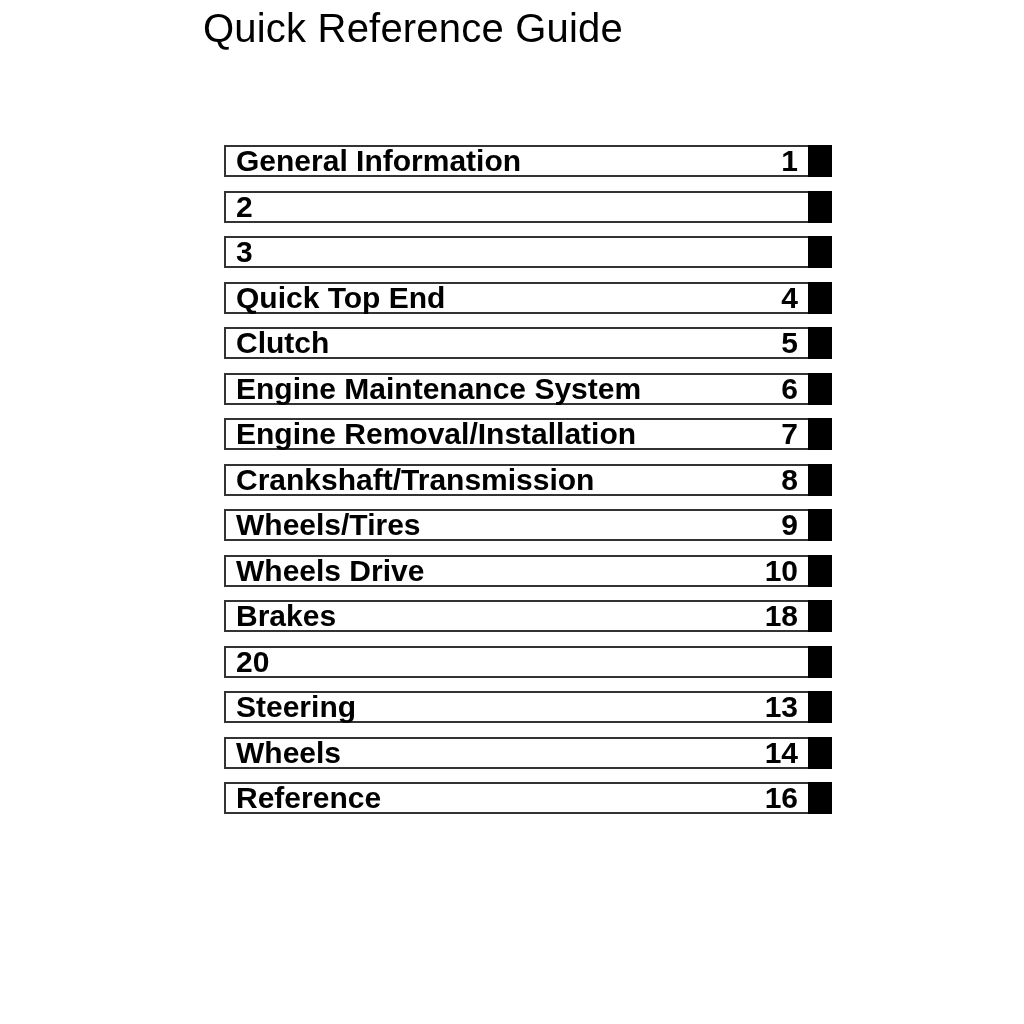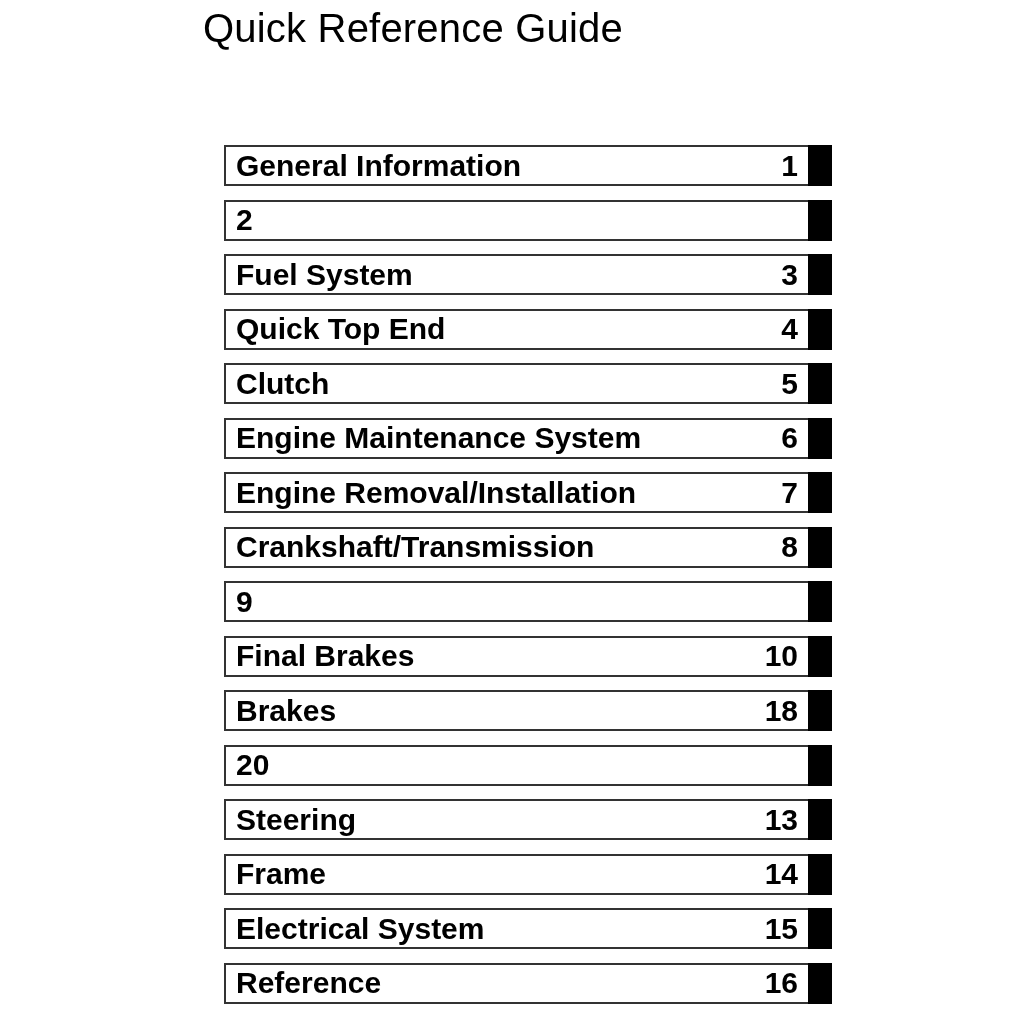--- a/index.html
+++ b/index.html
@@ -1,20 +1,20 @@
 <!DOCTYPE html>
 <html><head>
 <meta charset="utf-8">
 <style>
   html, body { margin:0; padding:0; background:#ffffff; }
   body { width:1024px; height:1024px; position:relative; overflow:hidden;
          font-family:"Liberation Sans", "DejaVu Sans", sans-serif; color:#000; }
   .title { position:absolute; left:203px; top:4px; font-size:40px; font-weight:normal; letter-spacing:0.2px; margin:0; line-height:48px; }
   .list { position:absolute; left:224px; top:145px; width:608px; }
-  .row { position:relative; height:41px; margin-bottom:13.5px; box-sizing:border-box; display:flex; cursor:pointer; }
+  .row { position:relative; height:32px; margin-bottom:13.5px; box-sizing:border-box; display:flex; cursor:pointer; }
   .row .box { flex:1; border:2px solid #333; border-right:none; box-sizing:border-box; display:flex; align-items:center; justify-content:space-between; padding:0 10px 0 10px; background:#fff; }
   .row .label { font-size:30px; font-weight:bold; line-height:1; }
   .row .num { font-size:30px; font-weight:bold; line-height:1; }
   .row .tab { width:24px; background:#000; }
 </style>
 </head>
 <body>
 
 <h1 class="title">Quick Reference Guide</h1>
 
@@ -27,21 +27,20 @@
       <div class="tab"></div>
     </div>
   <div class="row">
       <div class="box">
         <span class="num">2</span>
       </div>
       <div class="tab"></div>
     </div>
   <div class="row">
       <div class="box">
-        <span class="label">Fuel System</span>
         <span class="num">3</span>
       </div>
       <div class="tab"></div>
     </div>
   <div class="row">
       <div class="box">
         <span class="label">Quick Top End</span>
         <span class="num">4</span>
       </div>
       <div class="tab"></div>
@@ -69,27 +68,28 @@
     </div>
   <div class="row">
       <div class="box">
         <span class="label">Crankshaft/Transmission</span>
         <span class="num">8</span>
       </div>
       <div class="tab"></div>
     </div>
   <div class="row">
       <div class="box">
+        <span class="label">Wheels/Tires</span>
         <span class="num">9</span>
       </div>
       <div class="tab"></div>
     </div>
   <div class="row">
       <div class="box">
-        <span class="label">Final Brakes</span>
+        <span class="label">Wheels Drive</span>
         <span class="num">10</span>
       </div>
       <div class="tab"></div>
     </div>
   <div class="row">
       <div class="box">
         <span class="label">Brakes</span>
         <span class="num">18</span>
       </div>
       <div class="tab"></div>
@@ -102,29 +102,22 @@
     </div>
   <div class="row">
       <div class="box">
         <span class="label">Steering</span>
         <span class="num">13</span>
       </div>
       <div class="tab"></div>
     </div>
   <div class="row">
       <div class="box">
-        <span class="label">Frame</span>
+        <span class="label">Wheels</span>
         <span class="num">14</span>
-      </div>
-      <div class="tab"></div>
-    </div>
-  <div class="row">
-      <div class="box">
-        <span class="label">Electrical System</span>
-        <span class="num">15</span>
       </div>
       <div class="tab"></div>
     </div>
   <div class="row">
       <div class="box">
         <span class="label">Reference</span>
         <span class="num">16</span>
       </div>
       <div class="tab"></div>
     </div>

